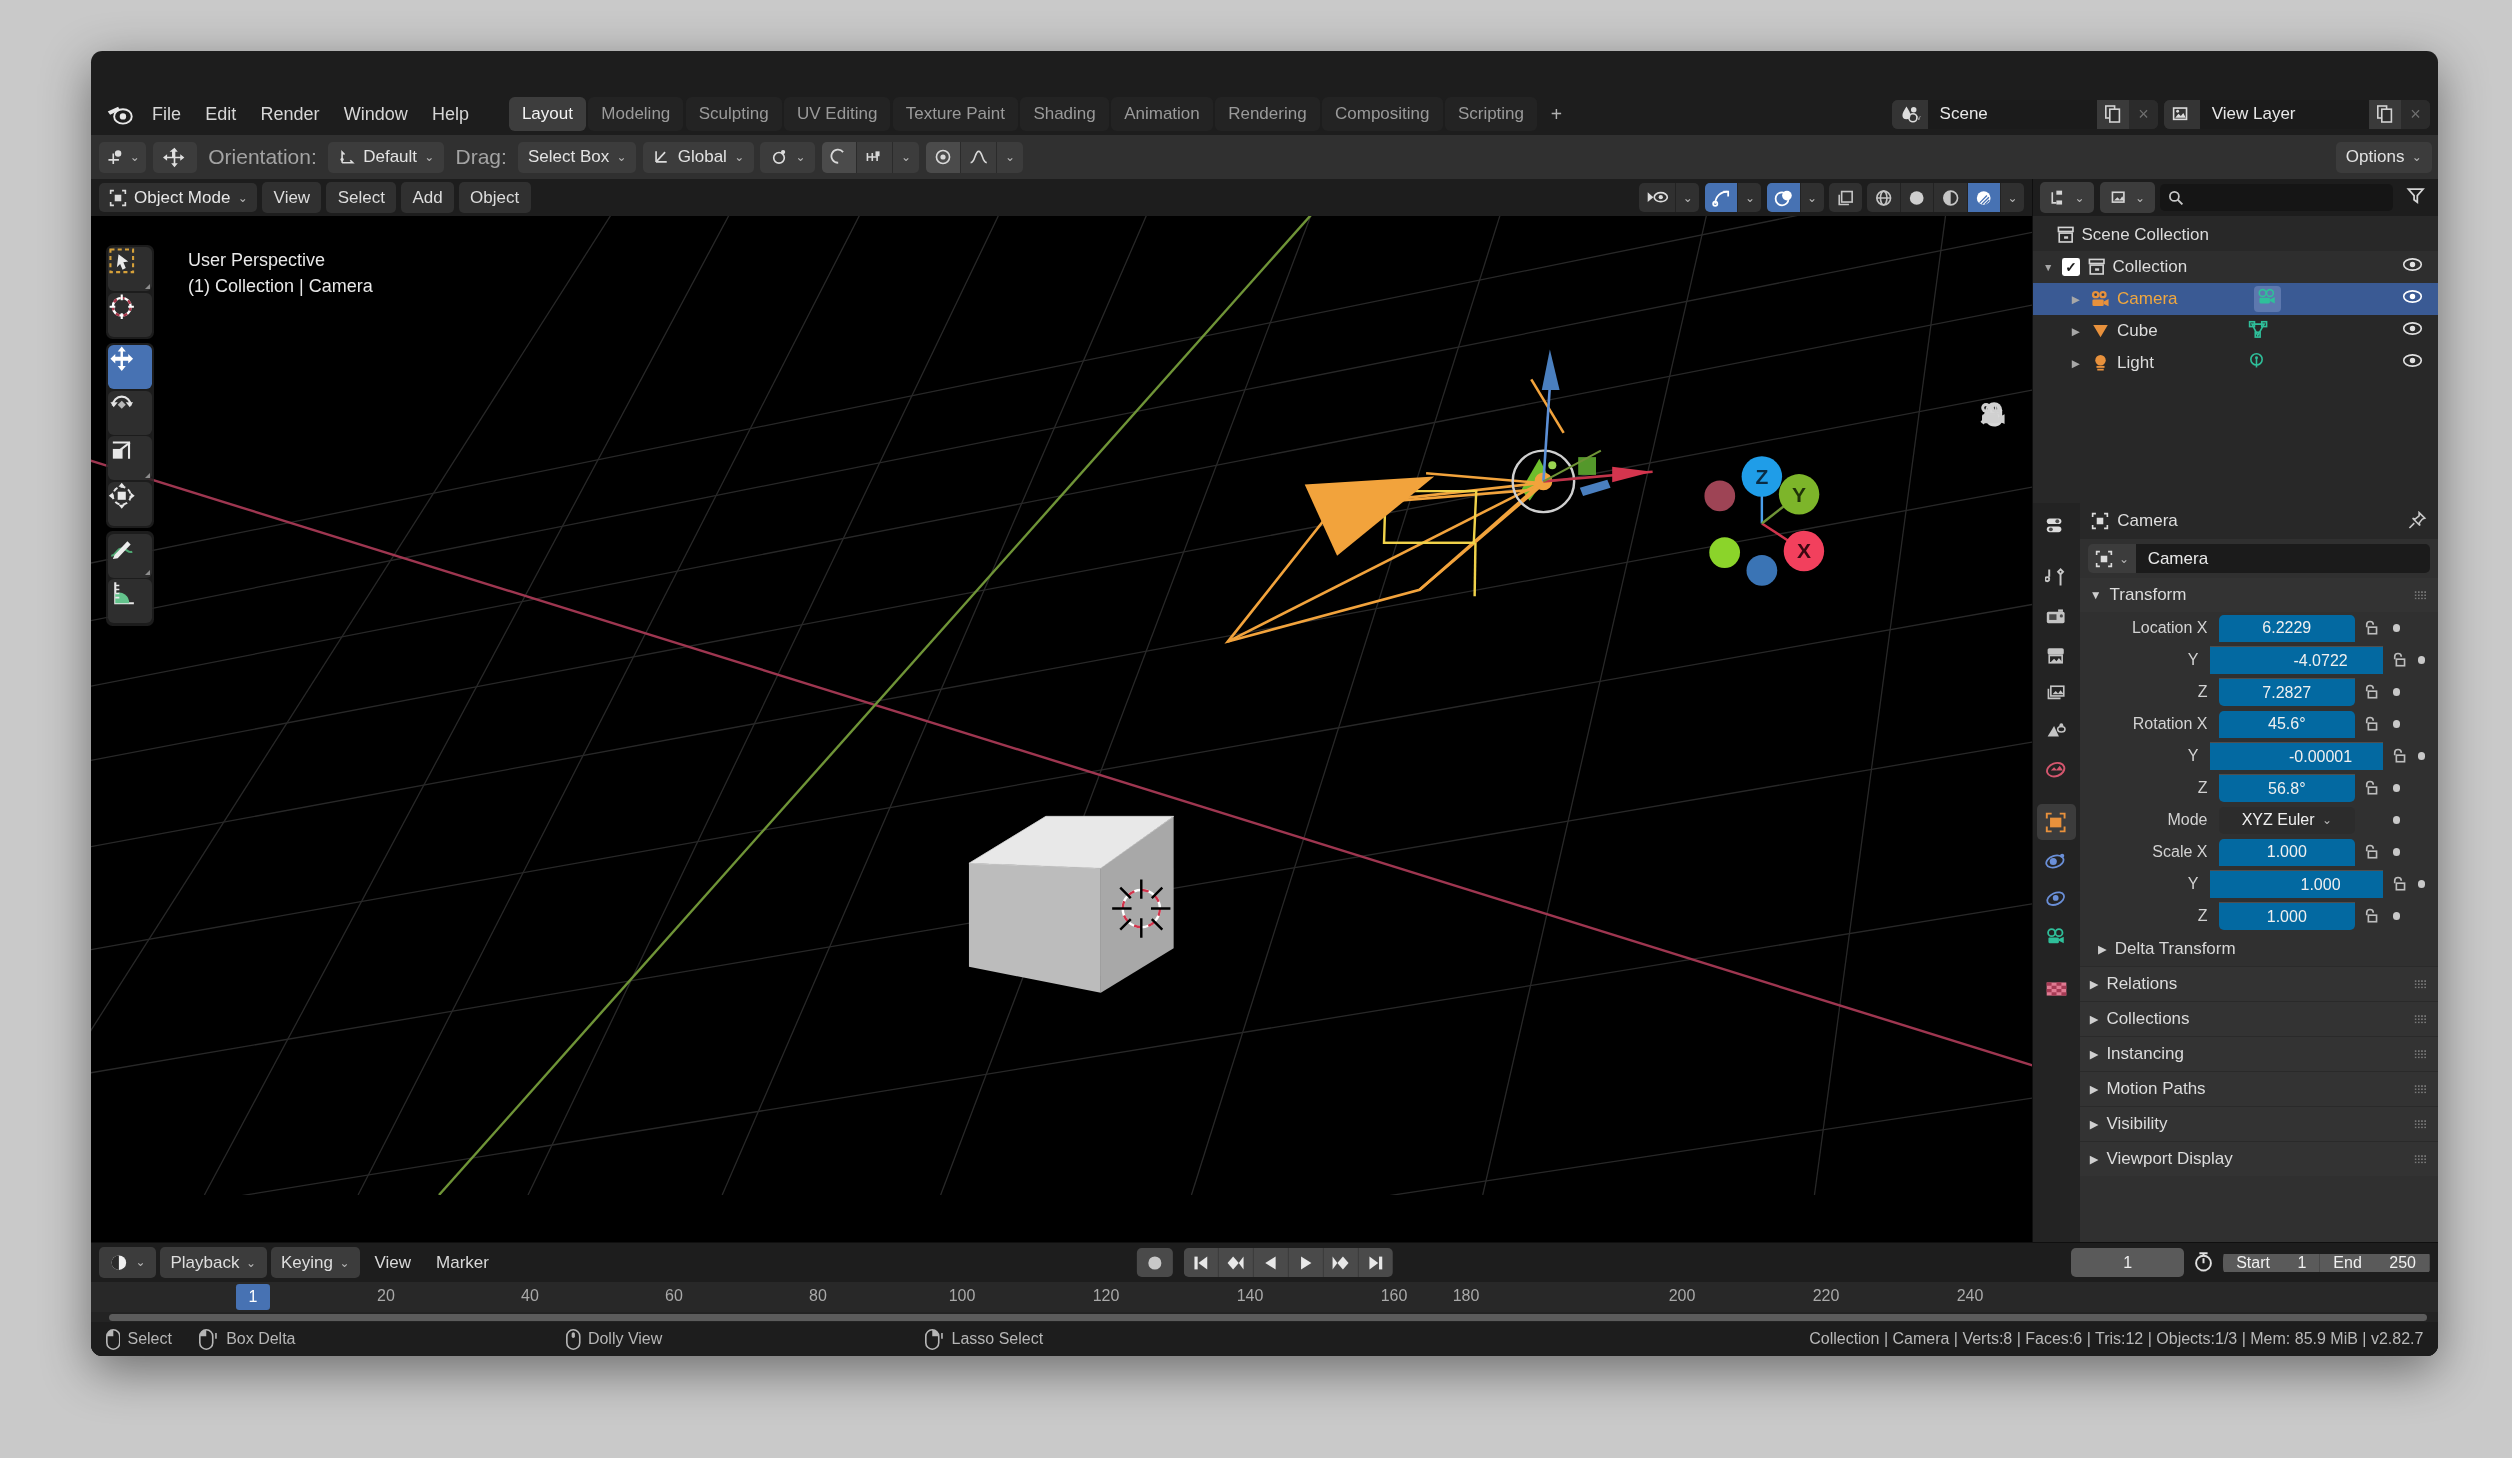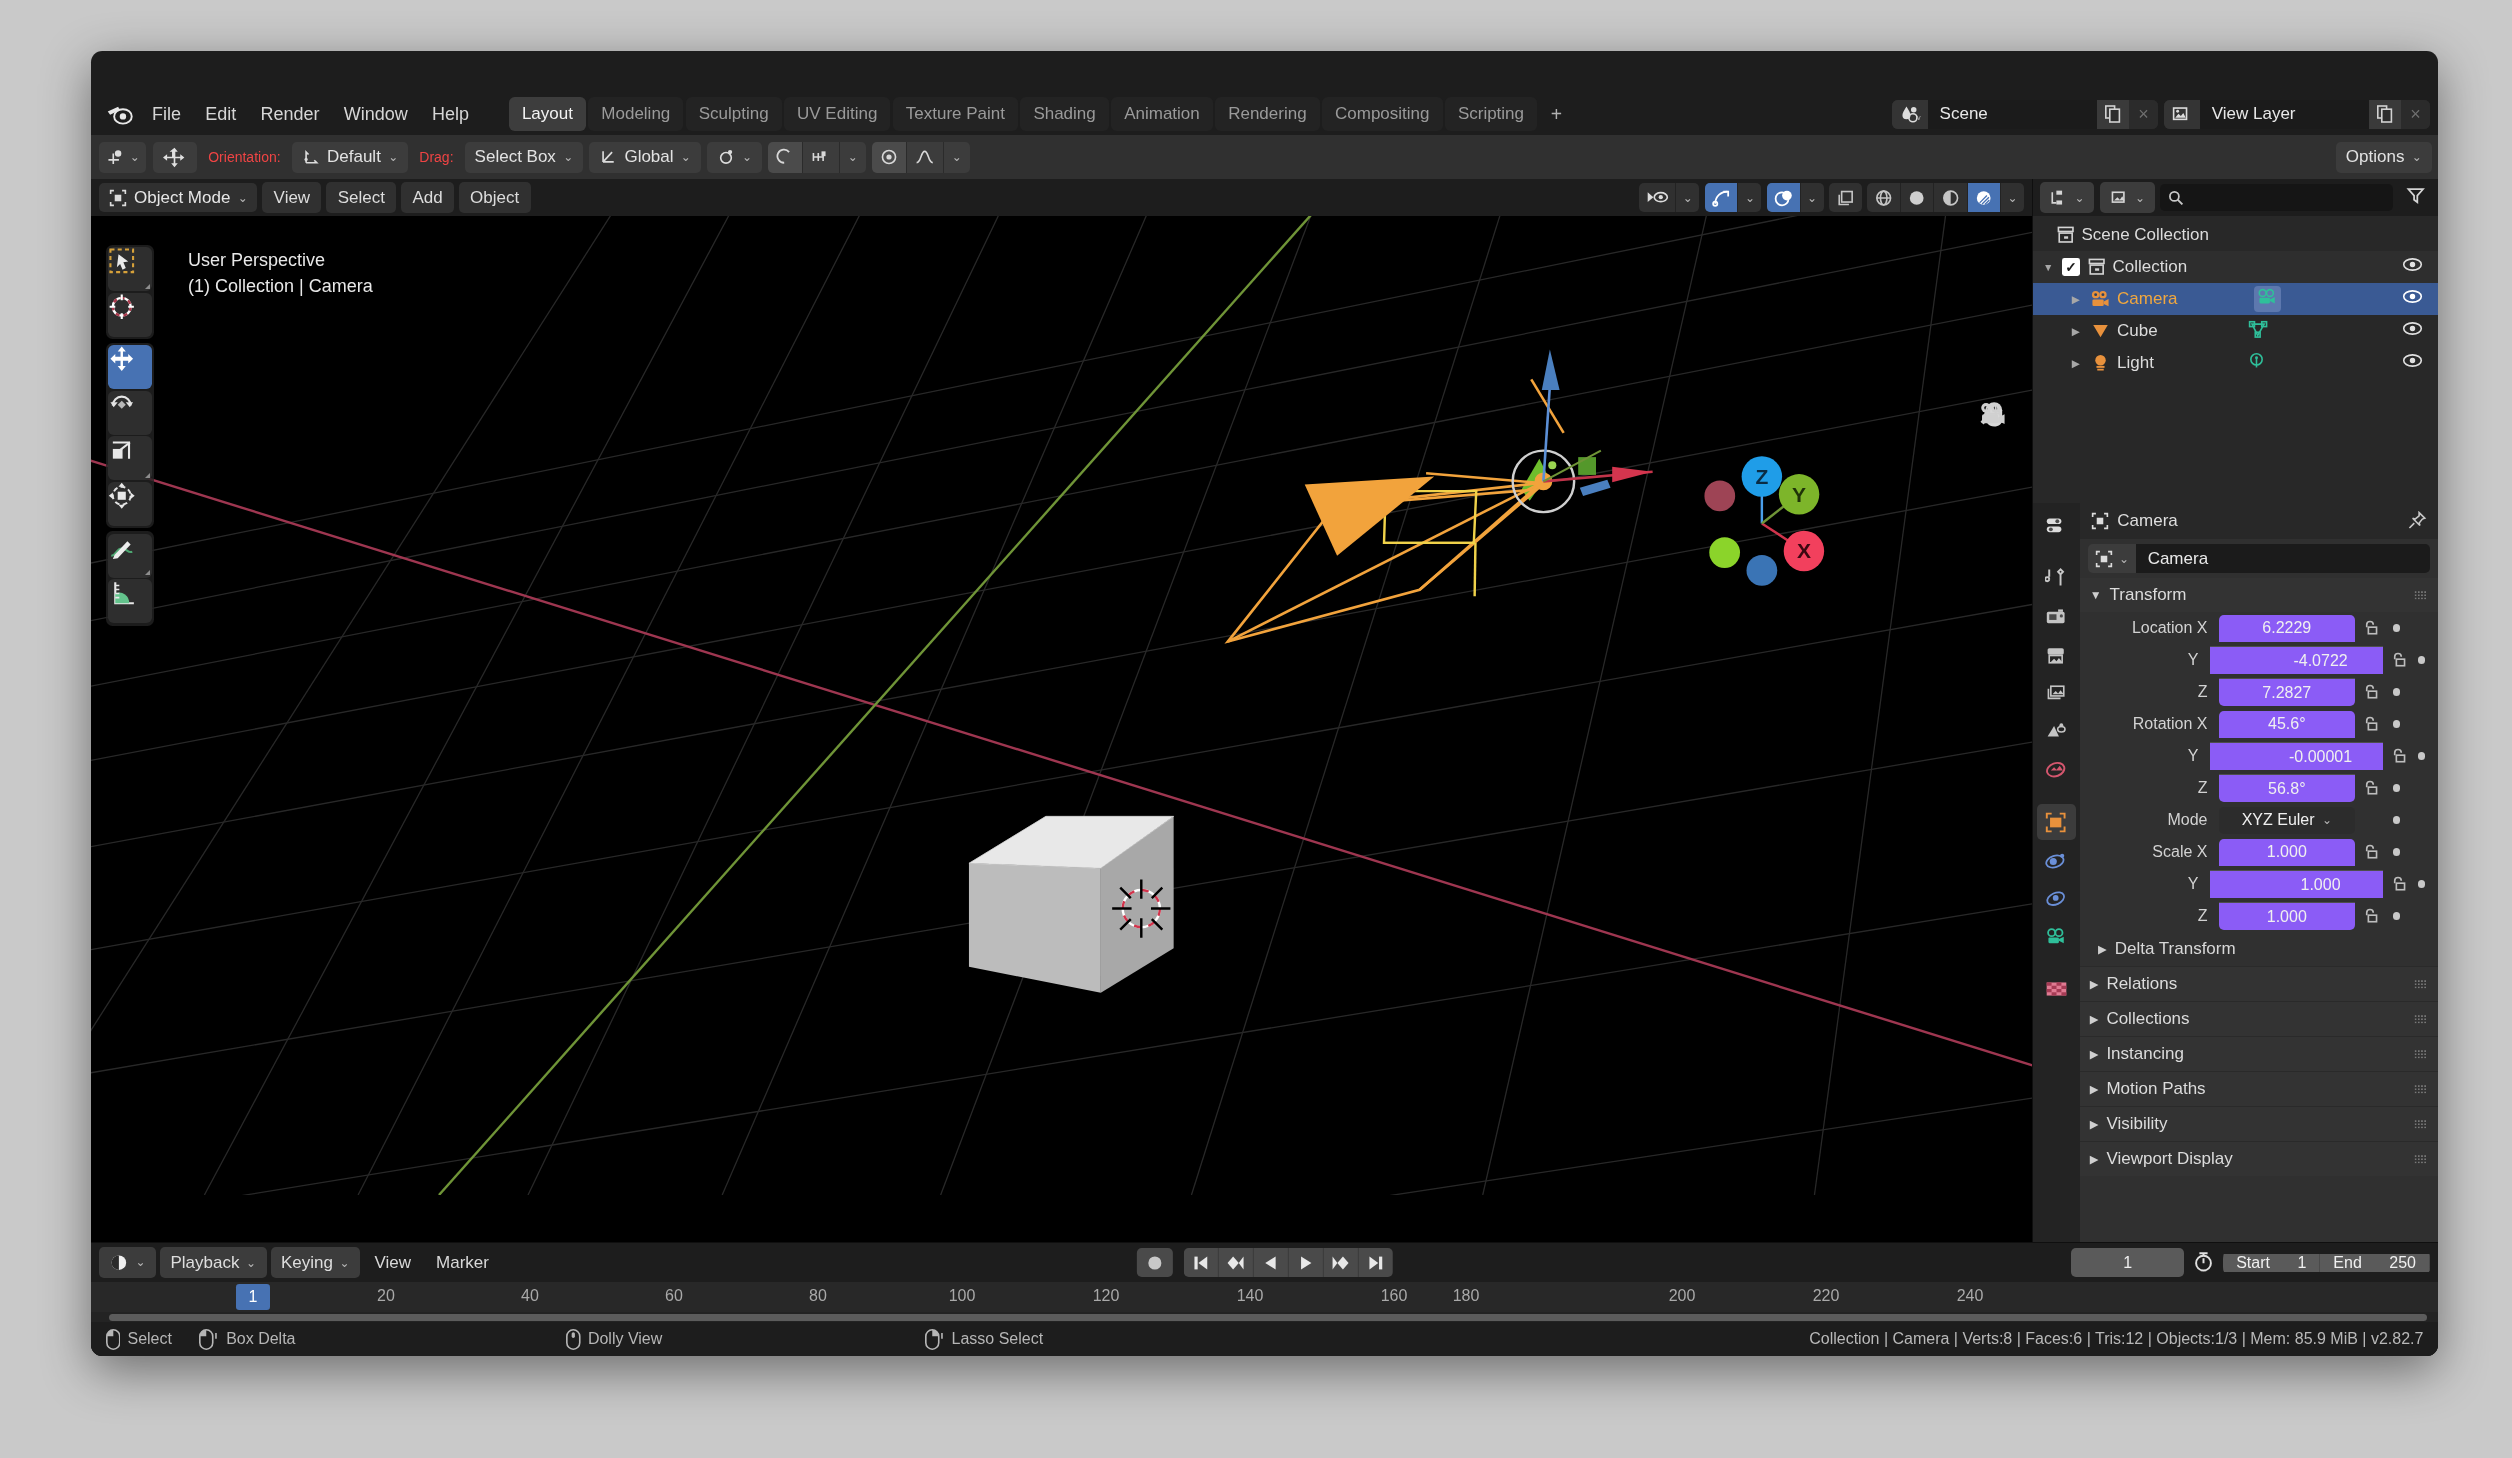--- a/index.html
+++ b/index.html
@@ -39,21 +39,21 @@
   .id-name{background:#1b1b1b;height:29px;min-width:146px;display:flex;align-items:center;
            padding:0 11.3px;font-size:17px;color:#e8e8e8;}
   .id-btn{width:32px;height:29px;display:flex;align-items:center;justify-content:center;background:#3a3a3a;}
   .id-x{width:29px;height:29px;display:flex;align-items:center;justify-content:center;
         color:#6e6e6e;font-size:18px;background:#2b2b2b;}
 
   
   .toolrow{height:44px;background:#303030;display:flex;align-items:center;padding:0 8px;gap:6.5px;position:relative;}
   .tbtn{height:31px;min-width:31px;background:#3c3c3c;border-radius:4.9px;display:flex;
         align-items:center;justify-content:center;padding:0 6.5px;gap:4.9px;}
-  .tlabel{font-size:14px;color:#ef4444;padding:0 4.9px;white-space:nowrap;}
+  .tlabel{font-size:21px;color:#a3a3a3;padding:0 4.9px;white-space:nowrap;}
   .tdrop{height:31px;background:#3c3c3c;border-radius:4.9px;display:flex;align-items:center;
          gap:7.3px;padding:0 9.7px;font-size:17px;color:#e2e2e2;white-space:nowrap;}
   .chev{font-size:12px;color:#b6b6b6;}
   .toolrow-right{position:absolute;right:6.5px;top:0;height:44px;display:flex;align-items:center;gap:6.5px;}
   .seg{display:flex;height:31px;border-radius:4.9px;overflow:hidden;}
   .seg > div{background:#3c3c3c;display:flex;align-items:center;justify-content:center;
              padding:0 8px;border-right:0.8px solid #2b2b2b;}
   .seg > div:last-child{border-right:none;}
   .seg .on{background:#4b4b4b;}
 
@@ -119,21 +119,21 @@
                align-items:center;padding:0 11.3px;font-size:17px;color:#eaeaea;}
   .panel-hdr{height:34px;display:flex;align-items:center;gap:8px;padding:0 9.7px;font-size:17px;color:#dcdcdc;position:relative;}
   .panel-hdr.open{background:#333;}
   .panel-hdr.closed{background:#333;border-top:0.8px solid #2a2a2a;}
   .grip{position:absolute;right:11.3px;top:50%;transform:translateY(-50%);
         width:13px;height:9px;opacity:.5;
         background-image:radial-gradient(#bdbdbd 0.8px, transparent 0.8px);
         background-size:3.2px 3.2px;}
   .prow{height:32px;display:flex;align-items:center;padding:0 6.5px;gap:0;}
   .plabel{width:121px;text-align:right;font-size:16px;color:#d2d2d2;padding-right:11.3px;}
-  .pfield{width:136px;height:27px;background:#8b5cf6;display:flex;align-items:center;
+  .pfield{width:136px;height:27px;background:#0369a1;display:flex;align-items:center;
           justify-content:center;font-size:16px;color:#f0f0f0;}
   .pfield.top{border-radius:4.9px 4.9px 0 0;}
   .pfield.mid{border-top:0.8px solid #4e4e4e;padding-left:48px;}
   .pfield.bot{border-radius:0 0 4.9px 4.9px;border-top:0.8px solid #4e4e4e;}
   .pfield.dark{background:#2c2c2c;border-radius:4.9px;justify-content:center;gap:7.3px;}
   .plock{width:31px;display:flex;align-items:center;justify-content:center;}
   .pdot{width:21px;display:flex;align-items:center;justify-content:center;}
   .pdot i{width:7.3px;height:7.3px;border-radius:50%;background:#c8c8c8;display:block;}
   .subpanel{height:34px;display:flex;align-items:center;gap:8px;padding:0 18px;font-size:17px;color:#d8d8d8;}
 

